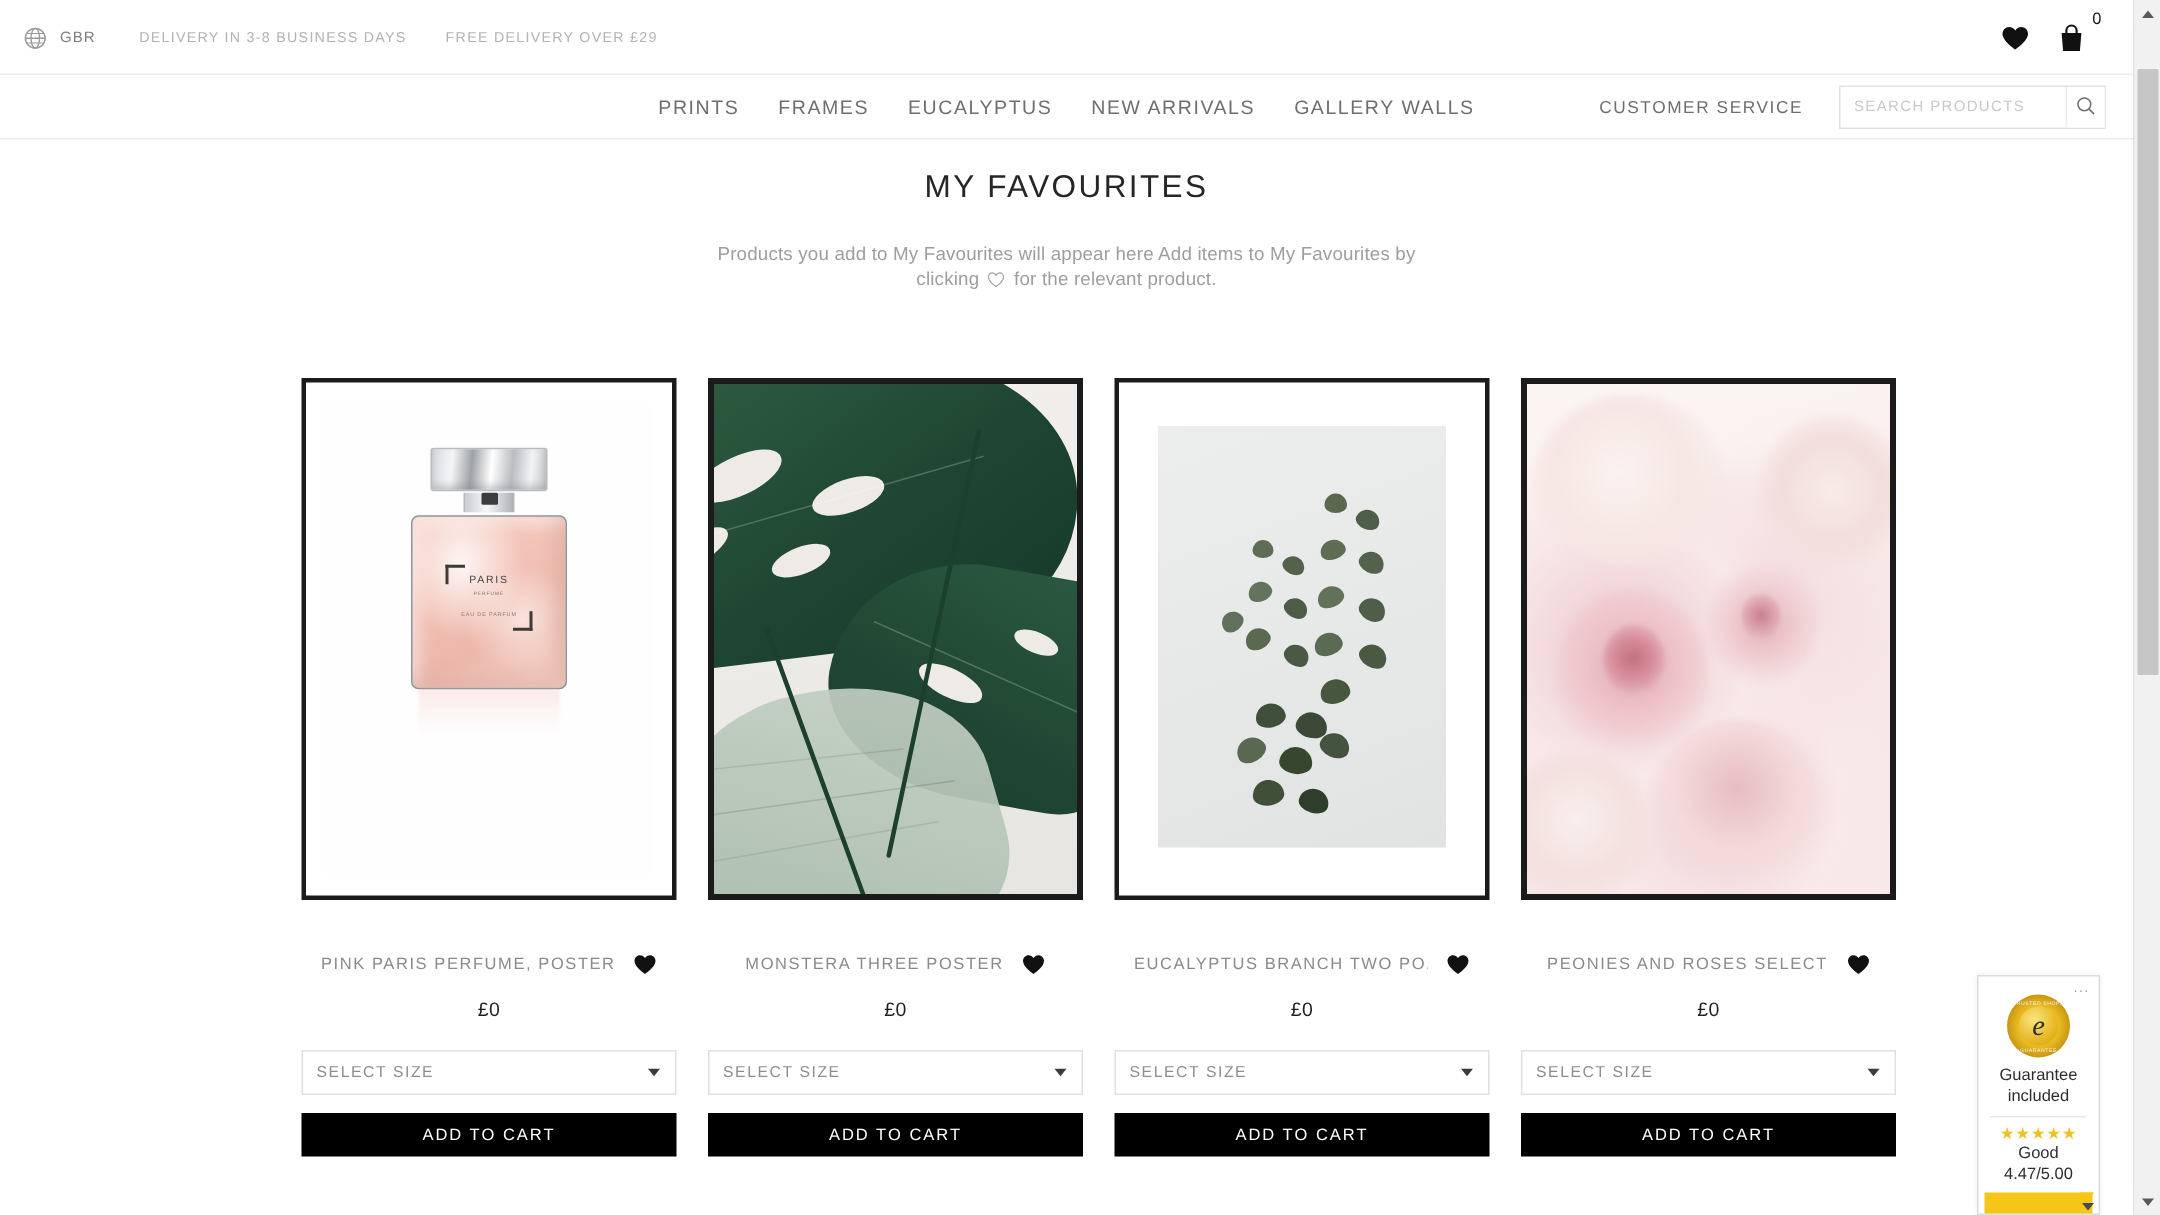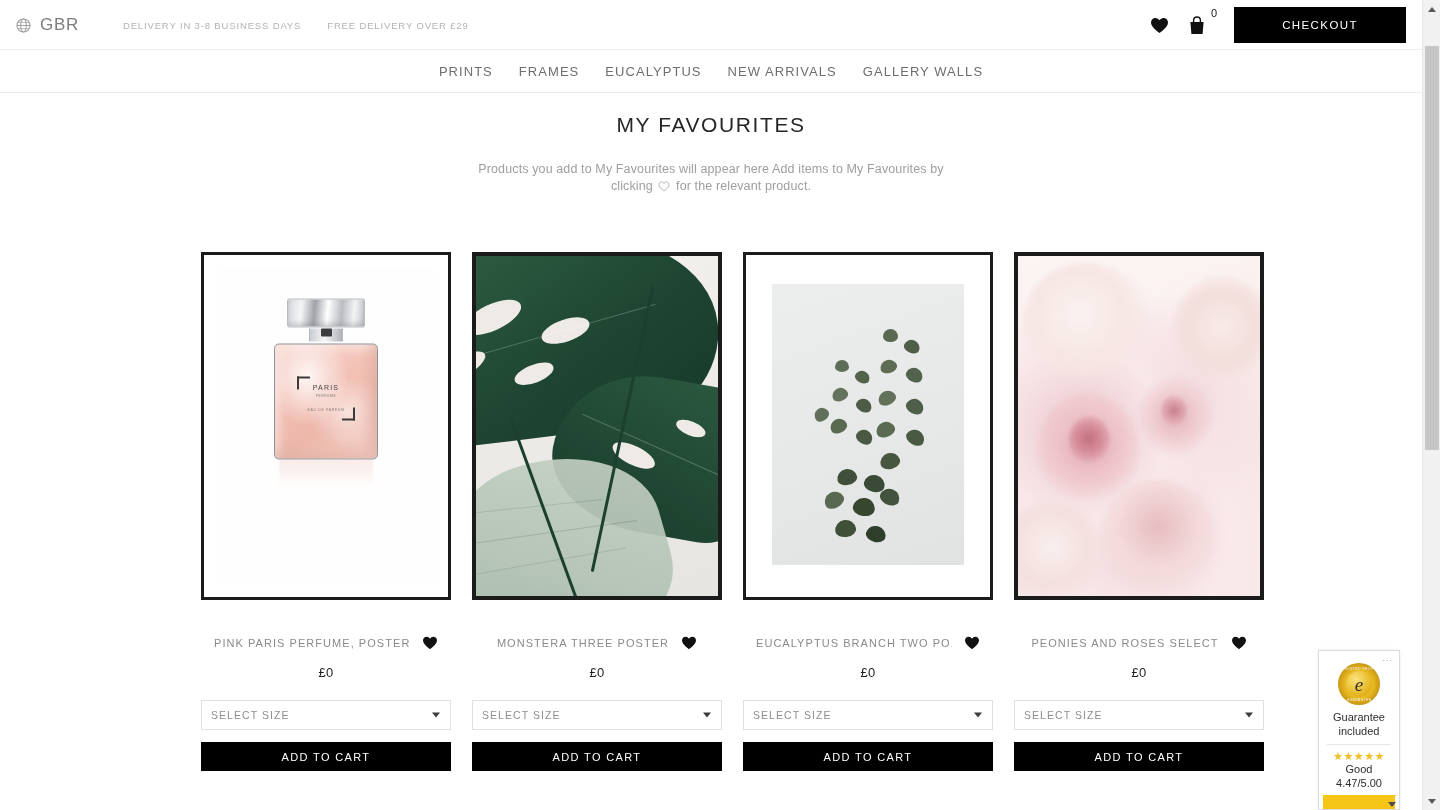--- a/index.html
+++ b/index.html
@@ -35,24 +35,24 @@
     left: 16px; top: 0; height: 50px;
     display: flex; align-items: center; gap: 0;
   }
   .globe-icon {
     width: 15px; height: 15px;
     display: inline-block;
     margin-right: 9px;
   }
   .globe-icon svg { display:block; }
   .gbr-label {
-    font-size: 17px;
+    font-size: 10px;
     letter-spacing: 0.7px;
     color: #7d7d7d;
-    margin-right: 44px;
+    margin-right: 29px;
   }
   .topbar-msg {
     font-size: 9.5px;
     letter-spacing: 0.85px;
     color: #b3b3b3;
     margin-right: 26px;
     white-space: nowrap;
   }
   .brand {
     position: absolute;
@@ -538,31 +538,44 @@
             <path d="M10 17S1 11.2 1 5.9C1 3.1 3.1 1 5.7 1 7.5 1 9.1 2 10 3.5 10.9 2 12.5 1 14.3 1 16.9 1 19 3.1 19 5.9 19 11.2 10 17 10 17z" fill="#111"></path>
           </svg>
         </span>
         <span class="icon-btn">
           <svg width="16" height="19" viewBox="0 0 16 19">
             <path d="M1.4 6h13.2l-1 12H2.4L1.4 6z" fill="#111"></path>
             <path d="M4.6 7V4.4C4.6 2.5 6.1 1 8 1s3.4 1.5 3.4 3.4V7" fill="none" stroke="#111" stroke-width="1.4"></path>
           </svg>
           <span class="cart-count">0</span>
         </span>
-        <button class="checkout-btn">CHECKOUT</button>
       </div>
     </div>
 
     <div class="navbar">
       <div class="nav-center">
         <span class="nav-item">PRINTS</span>
         <span class="nav-item">FRAMES</span>
         <span class="nav-item">EUCALYPTUS</span>
         <span class="nav-item">NEW ARRIVALS</span>
         <span class="nav-item">GALLERY WALLS</span>
+      </div>
+      <div class="nav-right">
+        <span class="customer-service">CUSTOMER SERVICE</span>
+        <div class="search-wrap">
+          <input class="search-input" type="text" placeholder="SEARCH PRODUCTS" style="">
+          <button class="search-btn">
+            <span>
+              <svg width="13" height="13" viewBox="0 0 14 14">
+                <circle cx="6" cy="6" r="4.6" fill="none" stroke="#6e6e6e" stroke-width="1.1"></circle>
+                <line x1="9.4" y1="9.4" x2="13" y2="13" stroke="#6e6e6e" stroke-width="1.1"></line>
+              </svg>
+            </span>
+          </button>
+        </div>
       </div>
     </div>
 
     <div class="page-head">
       <h1 class="page-title">MY FAVOURITES</h1>
       <p class="page-desc">
         <span>Products you add to My Favourites will appear here Add items to My Favourites by clicking</span>
         <span class="inline-heart">
           <svg width="12" height="11" viewBox="0 0 20 18">
             <path d="M10 16.4S1.6 11 1.6 5.9C1.6 3.3 3.5 1.4 5.8 1.4 7.5 1.4 9.1 2.4 10 3.9c.9-1.5 2.5-2.5 4.2-2.5 2.3 0 4.2 1.9 4.2 4.5 0 5.1-8.4 10.5-8.4 10.5z" fill="none" stroke="#9e9e9e" stroke-width="1.3"></path>

